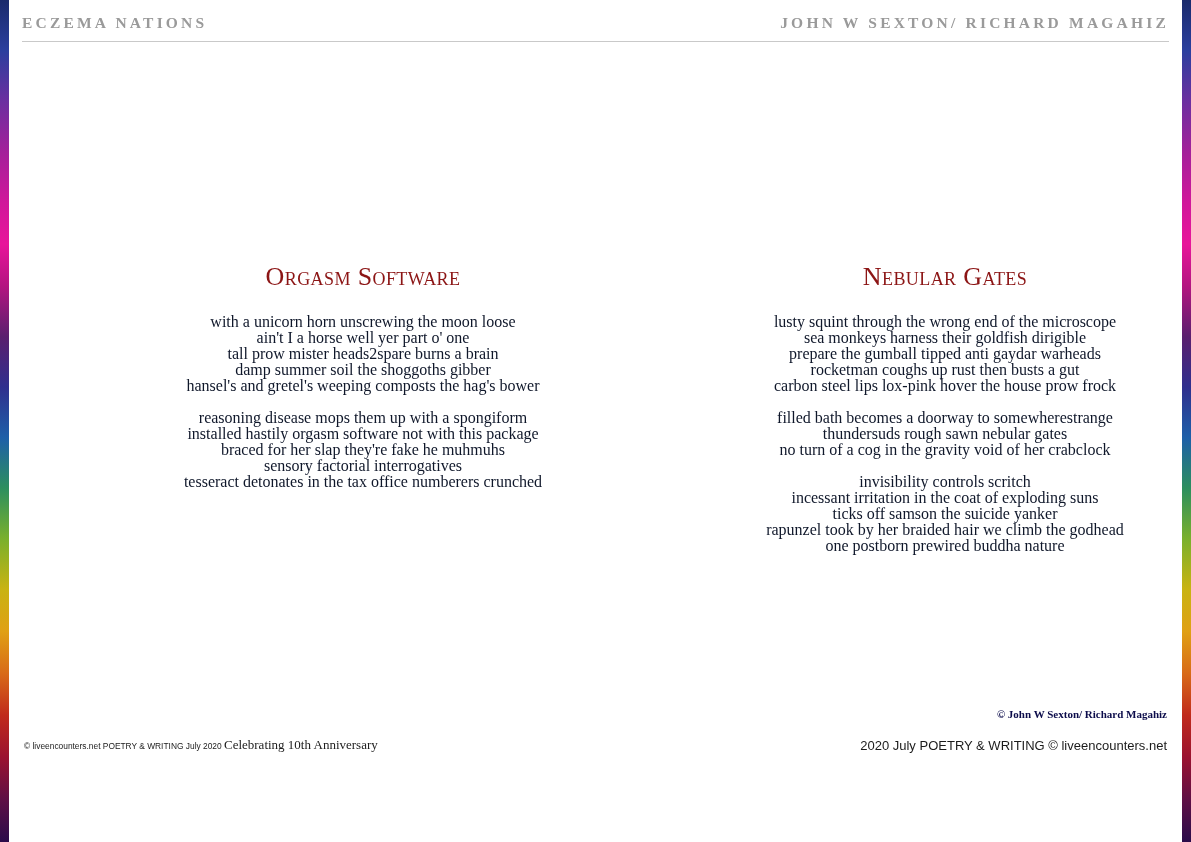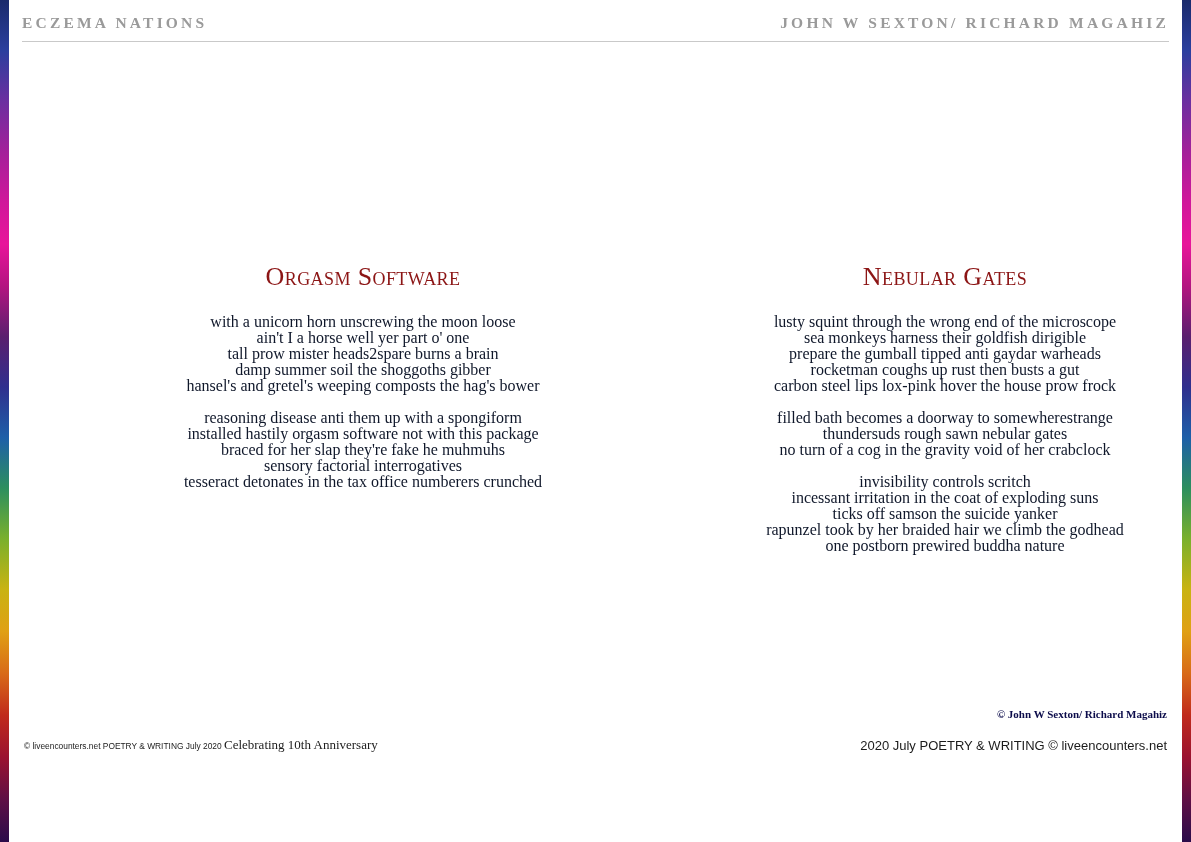--- a/index.html
+++ b/index.html
@@ -173,21 +173,21 @@
     <div class="poem left">
       <h2 class="poem-title">Orgasm Software</h2>
       <div class="stanza">
         <div class="line">with a unicorn horn unscrewing the moon loose</div>
         <div class="line">ain't I a horse well yer part o' one</div>
         <div class="line">tall prow mister heads2spare burns a brain</div>
         <div class="line">damp summer soil the shoggoths gibber</div>
         <div class="line">hansel's and gretel's weeping composts the hag's bower</div>
       </div>
       <div class="stanza">
-        <div class="line">reasoning disease anti them up with a spongiform</div>
+        <div class="line">reasoning disease mops them up with a spongiform</div>
         <div class="line">installed hastily orgasm software not with this package</div>
         <div class="line">braced for her slap they're fake he muhmuhs</div>
         <div class="line">sensory factorial interrogatives</div>
         <div class="line">tesseract detonates in the tax office numberers crunched</div>
       </div>
     </div>
 
     <div class="poem right">
       <h2 class="poem-title">Nebular Gates</h2>
       <div class="stanza">

